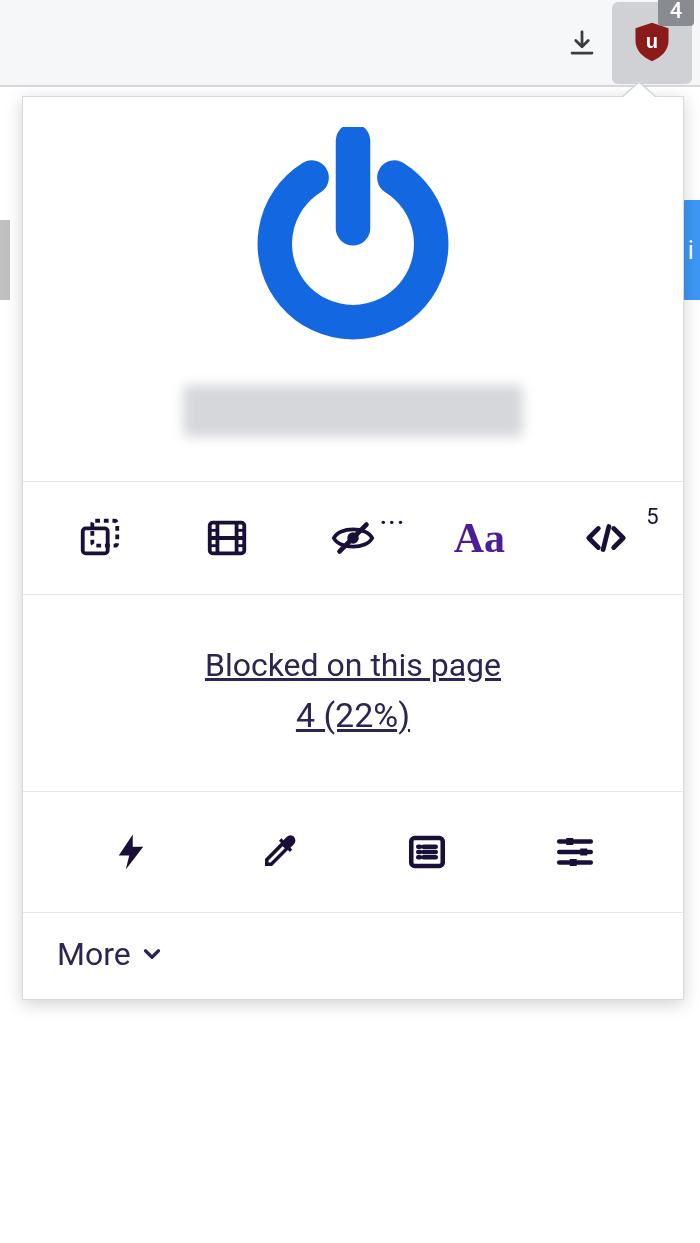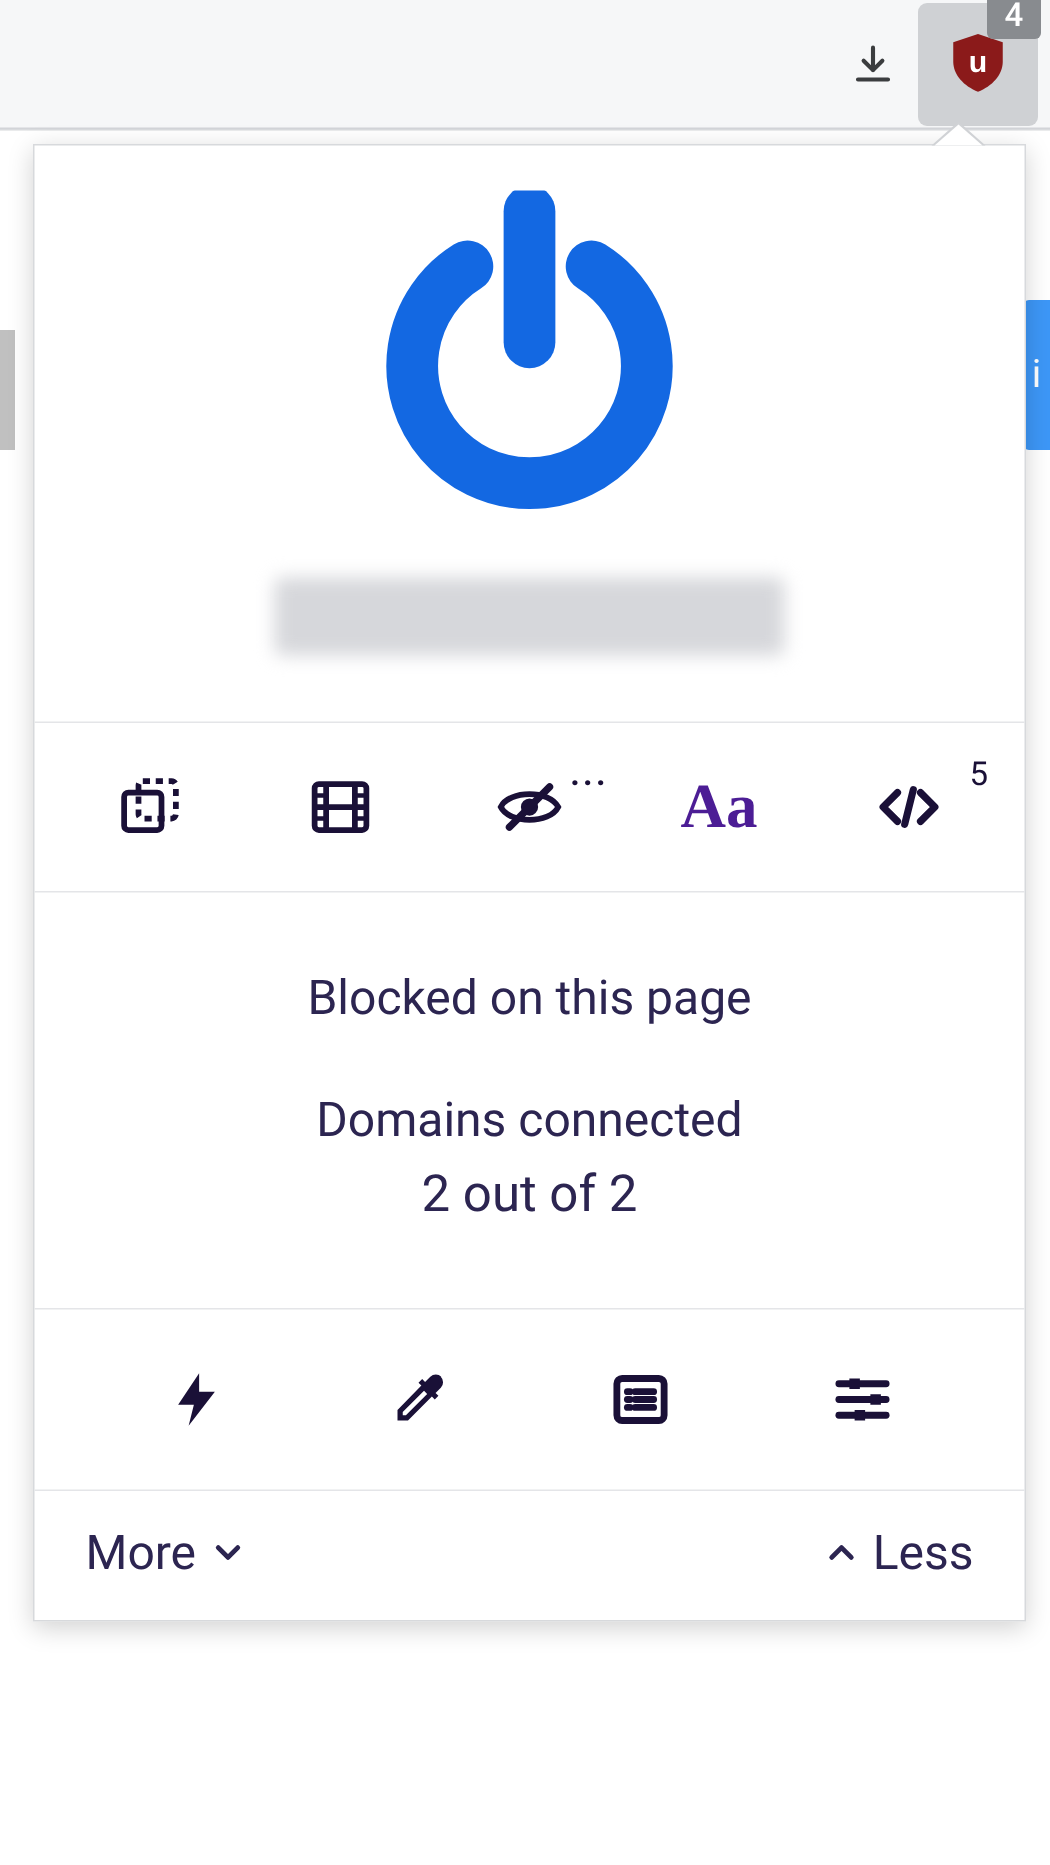--- a/index.html
+++ b/index.html
@@ -189,20 +189,21 @@
     font-size: 42px;
     font-weight: 700;
     color: #4c1d95;
   }
 
   
   .stats {
     text-align: center;
     color: #2c2551;
     padding: 48px 20px 52px 20px;
+    text-decoration: underline;
   }
   .stat-block { margin-bottom: 36px; }
   .stat-block:last-child { margin-bottom: 0; }
   .stat-label { font-size: 32px; line-height: 1.4; }
   .stat-value { font-size: 34px; line-height: 1.4; margin-top: 4px; }
 
   
   .tool-row.bottom { padding: 30px 34px; }
   .tool-row.bottom .tool svg { width: 42px; height: 42px; }
 
@@ -297,24 +298,21 @@
         <polyline points="32,14 42,24 32,34" fill="none" stroke="#1a1037" stroke-width="5" stroke-linecap="round" stroke-linejoin="round"></polyline>
         <line x1="27" y1="12" x2="21" y2="36" stroke="#1a1037" stroke-width="5" stroke-linecap="round"></line>
       </svg>
       <span class="sup">5</span>
     </div>
   </div>
 
   <div class="stats section-border">
     <div class="stat-block">
       <div class="stat-label">Blocked on this page</div>
-    </div>
-    <div class="stat-block">
-      <div class="stat-label">Domains connected</div>
-      <div class="stat-value">2 out of 2</div>
+      <div class="stat-value">4 (22%)</div>
     </div>
   </div>
 
   <div class="tool-row bottom section-border">
     <div class="tool">
       <svg viewBox="0 0 24 24">
         <path fill="#1a1037" d="M13 2 L5 14 H11 L9 22 L19 9 H13 Z"></path>
       </svg>
     </div>
     <div class="tool">
@@ -345,21 +343,15 @@
     </div>
   </div>
 
   <div class="moreless section-border">
     <div class="ml-group">
       <span>More</span>
       <svg class="chev" viewBox="0 0 24 24">
         <polyline points="6 9 12 15 18 9" fill="none" stroke="#2c2551" stroke-width="3" stroke-linecap="round" stroke-linejoin="round"></polyline>
       </svg>
     </div>
-    <div class="ml-group">
-      <svg class="chev" viewBox="0 0 24 24">
-        <polyline points="6 15 12 9 18 15" fill="none" stroke="#2c2551" stroke-width="3" stroke-linecap="round" stroke-linejoin="round"></polyline>
-      </svg>
-      <span>Less</span>
-    </div>
   </div>
 
 </div>
 
 </body></html>

